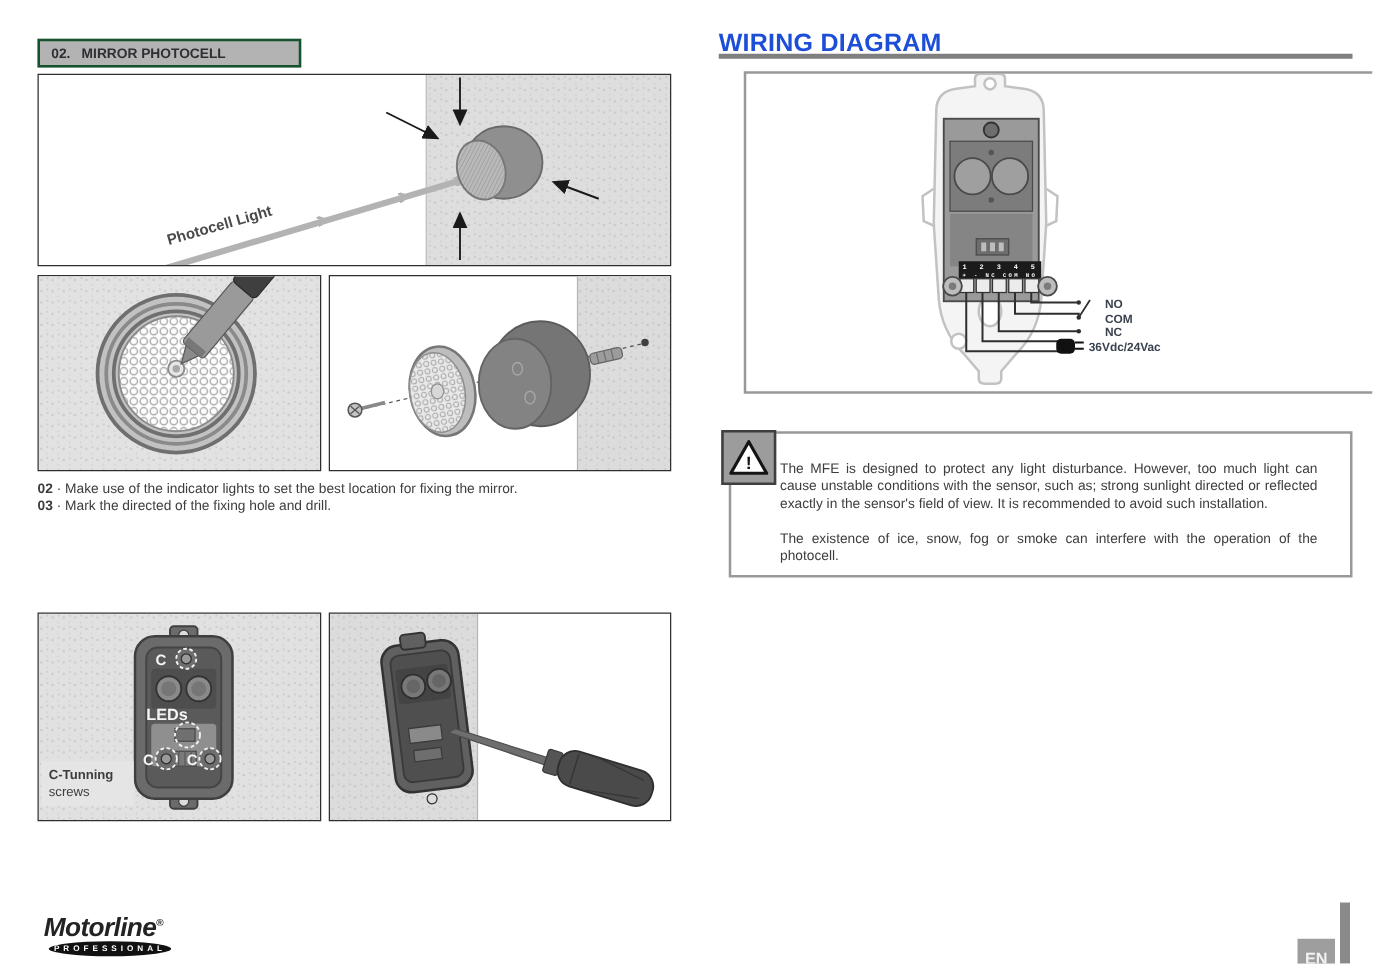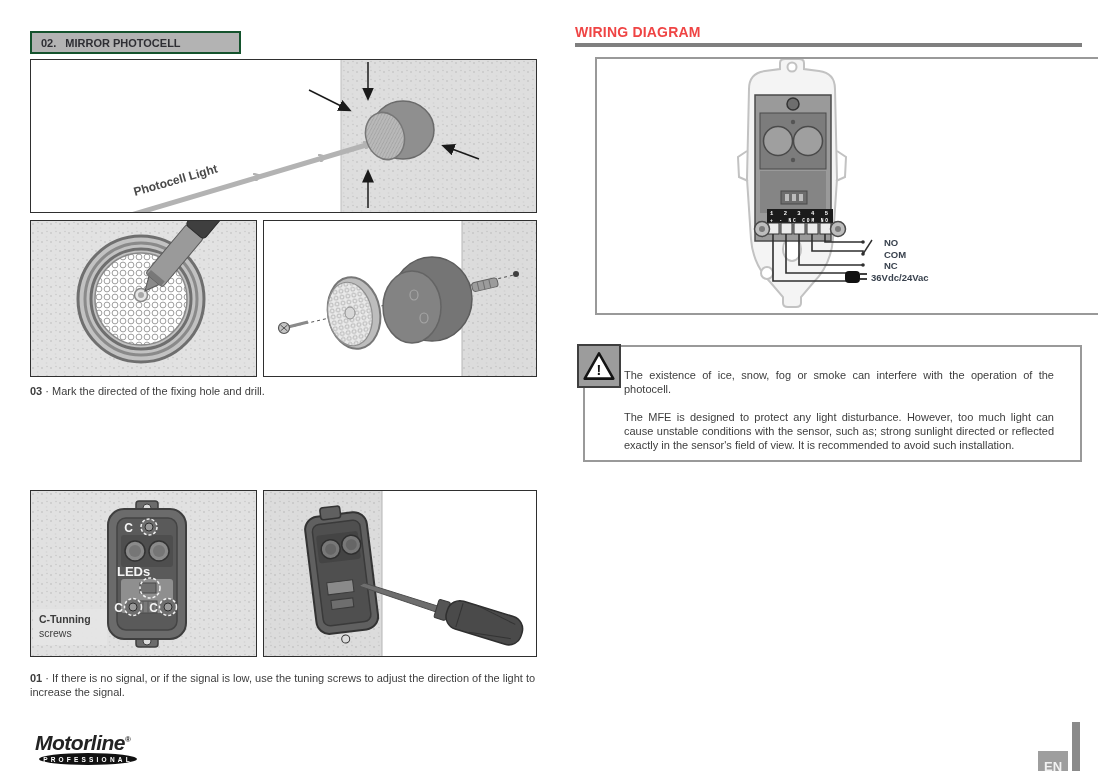--- a/index.html
+++ b/index.html
@@ -7,21 +7,21 @@
         font-family:"Liberation Sans",sans-serif;color:#3d3d3d;}
   
   .sec-header{position:absolute;width:198px;height:19px;background:#b3b3b3;border:2px solid #14532d;
       display:flex;align-items:center;gap:9px;padding-left:9px;font-size:11px;font-weight:bold;color:#2e2e33;}
   
   .fig{position:absolute;border:1.5px solid #2f2f2f;background:#ffffff;overflow:hidden;}
   .fig svg{display:block;}
   
   .instr-block{position:absolute;font-size:11px;line-height:13.6px;color:#3d3d3d;}
   
-  .wiring-title{position:absolute;left:575px;top:24px;font-size:14px;font-weight:bold;color:#ef4444;letter-spacing:.2px;}
+  .wiring-title{position:absolute;left:575px;top:24px;font-size:20px;font-weight:bold;color:#1d4ed8;letter-spacing:.2px;}
   .wiring-rule{position:absolute;left:575px;top:43px;width:507px;height:4px;background:#7f7f7f;}
   .wiring-box{position:absolute;left:575px;top:57px;width:503px;height:254px;border:2px solid #999999;background:#fff;margin-left:20px;}
   .warn-box{position:absolute;left:583px;top:345px;width:495px;height:113px;border:2px solid #999999;background:#fff;}
   .warn-text{position:absolute;left:39px;top:21px;width:430px;font-size:11px;line-height:14px;text-align:justify;color:#3d3d3d;}
   .warn-text p{margin:0 0 14px 0;}
   .warn-icon{position:absolute;left:577px;top:344px;width:40px;height:40px;background:#9c9c9c;border:2.5px solid #3f3f3f;
       display:flex;align-items:center;justify-content:center;}
   
   .logo{position:absolute;left:35px;top:731px;width:120px;}
   .logo-word{font-family:Liberation Sans, sans-serif;font-style:italic;font-weight:bold;font-size:21px;color:#232323;letter-spacing:-0.5px;}
@@ -158,20 +158,21 @@
         <rect x="208" y="59" width="26" height="9" rx="3" fill="#9c9c9c" stroke="#636363" stroke-width="1"></rect>
         <line x1="214" y1="59" x2="214" y2="68" stroke="#707070"></line>
         <line x1="220" y1="59" x2="220" y2="68" stroke="#707070"></line>
         <line x1="226" y1="59" x2="226" y2="68" stroke="#707070"></line>
       </g>
       <circle cx="252" cy="53" r="3" fill="#3f3f3f"></circle>
     </svg>
   </div>
 
   <div class="instr-block" style="left:30px;top:385px;width:512px;">
+    <div><b>02</b> <span>·</span> <span>Make use of the indicator lights to set the best location for fixing the mirror.</span></div>
     <div><b>03</b> <span>·</span> <span>Mark the directed of the fixing hole and drill.</span></div>
   </div>
 
 
   <div class="fig" style="left:30px;top:490px;width:225px;height:165px;">
     <svg width="225" height="165" viewBox="0 0 225 165">
       <defs>
         <pattern id="st4" width="9" height="9" patternUnits="userSpaceOnUse">
           <rect width="9" height="9" fill="#e1e1e1"></rect>
           <circle cx="2" cy="3" r="1" fill="#cacaca"></circle>
@@ -253,23 +254,20 @@
           <rect x="172" y="110" width="12" height="19" rx="2" fill="#555" stroke="#3a3a3a"></rect>
           <rect x="183" y="105" width="78" height="29" rx="13" fill="#4a4a4a" stroke="#2f2f2f" stroke-width="1.5"></rect>
           <line x1="196" y1="107" x2="196" y2="132" stroke="#333"></line>
           <line x1="210" y1="105" x2="252" y2="112" stroke="#333"></line>
           <line x1="210" y1="133" x2="252" y2="127" stroke="#333"></line>
         </g>
       </g>
     </svg>
   </div>
 
-  <div class="instr-block" style="left:30px;top:672px;width:510px;">
-    <div><b>01</b> <span>·</span> <span>If there is no signal, or if the signal is low, use the tuning screws to adjust the direction of the light to increase the signal.</span></div>
-  </div>
 
   <div class="logo">
     <div class="logo-word"><span>Motorline</span><span class="logo-reg">®</span></div>
     <div class="logo-pill">PROFESSIONAL</div>
   </div>
 
   <div class="wiring-title">WIRING DIAGRAM</div>
   <div class="wiring-rule"></div>
 
   <div class="wiring-box">
@@ -340,22 +338,22 @@
 
       <text x="287" y="187" class="wire-label">NO</text>
       <text x="287" y="199" class="wire-label">COM</text>
       <text x="287" y="210" class="wire-label">NC</text>
       <text x="274" y="222" class="wire-label">36Vdc/24Vac</text>
     </svg>
   </div>
 
   <div class="warn-box">
     <div class="warn-text">
+      <p>The MFE is designed to protect any light disturbance. However, too much light can cause unstable conditions with the sensor, such as; strong sunlight directed or reflected exactly in the sensor's field of view. It is recommended to avoid such installation.</p>
       <p>The existence of ice, snow, fog or smoke can interfere with the operation of the photocell.</p>
-      <p>The MFE is designed to protect any light disturbance. However, too much light can cause unstable conditions with the sensor, such as; strong sunlight directed or reflected exactly in the sensor's field of view. It is recommended to avoid such installation.</p>
     </div>
   </div>
   <div class="warn-icon">
     <svg width="34" height="32" viewBox="0 0 40 38">
       <polygon points="20,4 37,34 3,34" fill="#ffffff" stroke="#141414" stroke-width="3" stroke-linejoin="round"></polygon>
       <text x="20" y="30" font-size="17" font-weight="bold" text-anchor="middle" fill="#111" font-family="Liberation Sans,sans-serif">!</text>
     </svg>
   </div>
 
   <div class="en-badge">EN</div>

